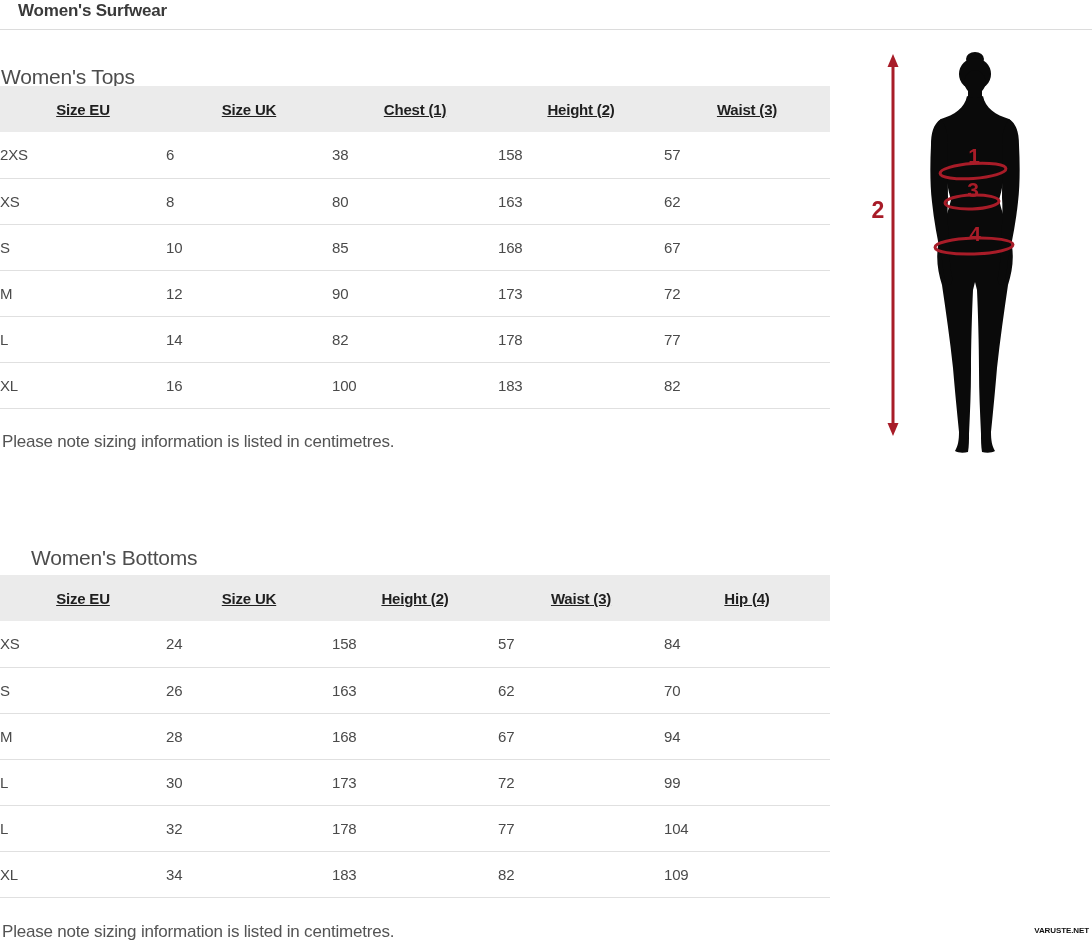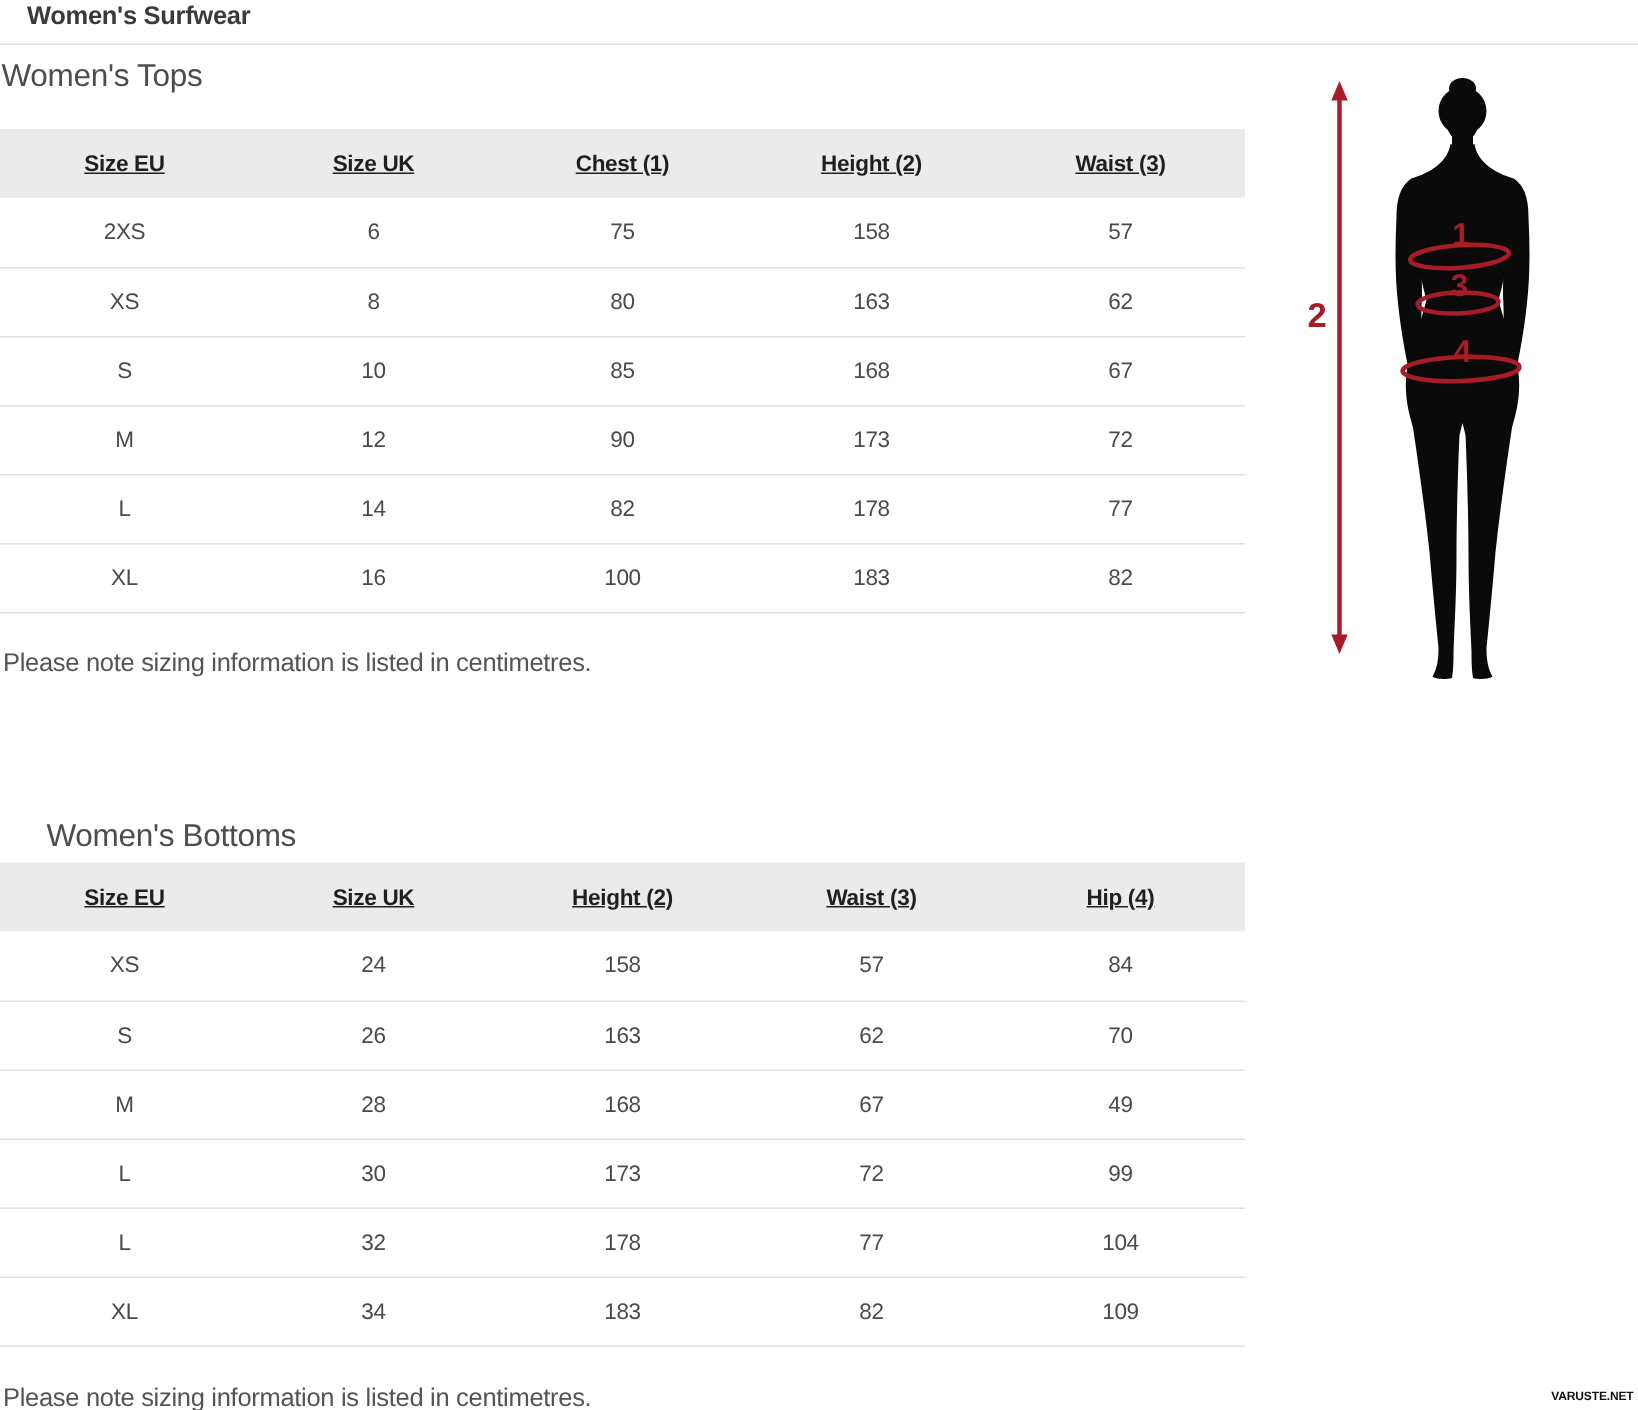--- a/index.html
+++ b/index.html
@@ -12,35 +12,35 @@
     position:absolute; left:18px; top:1px;
     font-size:17px; font-weight:700; color:#3a3a3a; letter-spacing:-0.2px;
   }
   .title-divider {
     position:absolute; left:0; top:29px; width:1092px; height:1px; background:#dcdcdc;
   }
   .section-heading {
     position:absolute; left:1px;
     font-size:21px; font-weight:400; color:#4d4d4d; letter-spacing:-0.2px;
   }
-  .heading-tops { top:39px; }
+  .heading-tops { top:65px; }
   .heading-bottoms { top:546px;margin-left:30px; }
   table.size-table {
     position:absolute; left:0; width:830px;
     border-collapse:collapse; table-layout:fixed;
   }
   .table-tops { top:86px; }
   .table-bottoms { top:575px; }
   table.size-table th {
     background:#ebebeb; height:46px; font-size:15px; font-weight:700;
     color:#1f1f1f; text-align:center; vertical-align:middle; letter-spacing:-0.2px;text-decoration:underline;
   }
   table.size-table td {
     height:46px; font-size:15px; font-weight:400; color:#4a4a4a;
-    text-align:center; vertical-align:middle;
+    vertical-align:middle;
     border-bottom:1px solid #e0e0e0; letter-spacing:-0.2px;
   }
   .note {
     position:absolute; left:2px; font-size:17px; color:#545454;
     line-height:25px; letter-spacing:-0.2px;
   }
   .note-tops { top:429px; }
   .note-bottoms { top:919px; }
   .figure-wrap { position:absolute; left:858px; top:50px; width:234px; height:410px; }
   .figure-wrap svg { display:block; }
@@ -69,21 +69,21 @@
         <th>Size UK</th>
         <th>Chest (1)</th>
         <th>Height (2)</th>
         <th>Waist (3)</th>
       </tr>
     </thead>
     <tbody>
         <tr>
           <td>2XS</td>
           <td>6</td>
-          <td>75</td>
+          <td>38</td>
           <td>158</td>
           <td>57</td>
         </tr>
         <tr>
           <td>XS</td>
           <td>8</td>
           <td>80</td>
           <td>163</td>
           <td>62</td>
         </tr>
@@ -147,21 +147,21 @@
           <td>26</td>
           <td>163</td>
           <td>62</td>
           <td>70</td>
         </tr>
         <tr>
           <td>M</td>
           <td>28</td>
           <td>168</td>
           <td>67</td>
-          <td>49</td>
+          <td>94</td>
         </tr>
         <tr>
           <td>L</td>
           <td>30</td>
           <td>173</td>
           <td>72</td>
           <td>99</td>
         </tr>
         <tr>
           <td>L</td>

